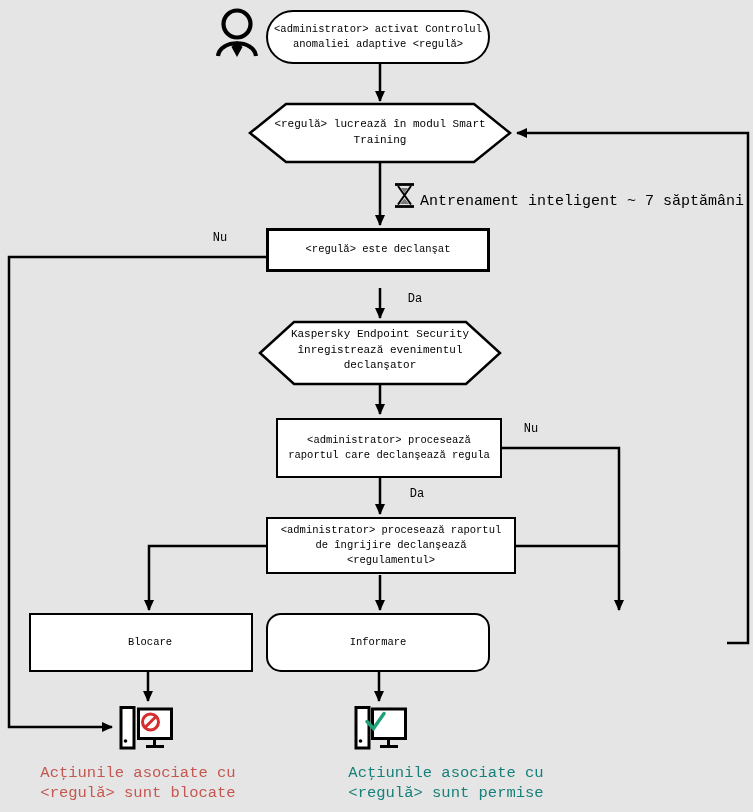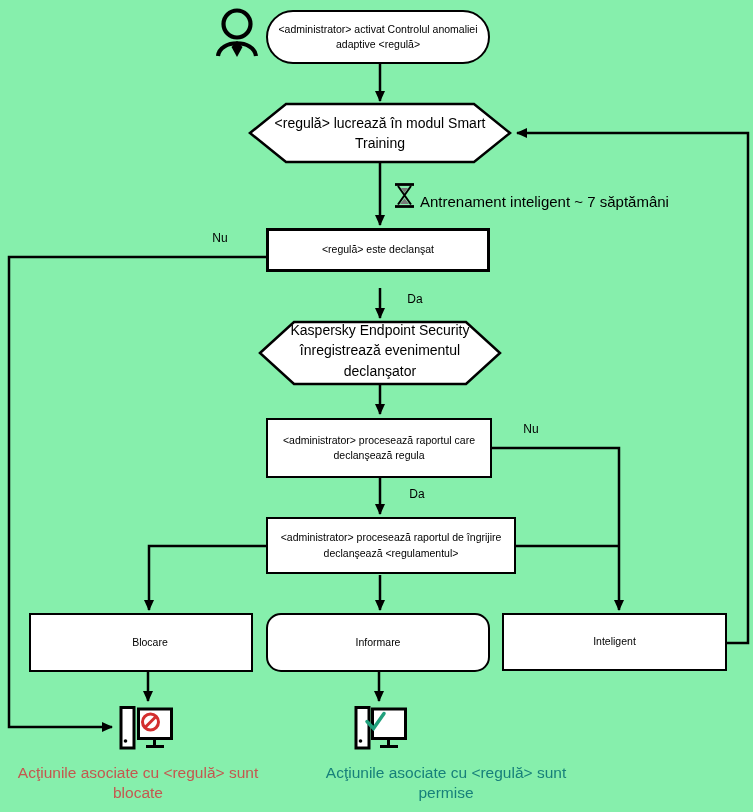--- a/index.html
+++ b/index.html
@@ -1,21 +1,21 @@
 <!DOCTYPE html>
 <html><head>
 <meta charset="utf-8">
 <style>
   html, body { margin: 0; padding: 0; background: #ffffff; }
   .canvas {
     position: relative;
     width: 753px;
     height: 812px;
-    background: #86efac;
-    font-family: Liberation Sans, sans-serif;
+    background: #e5e5e5;
+    font-family: Liberation Mono, monospace;
     color: #000;
     overflow: hidden;
   }
   .layer { position: absolute; left: 0; top: 0; }
   .node {
     position: absolute;
     box-sizing: border-box;
     background: #fff;
     border: 2px solid #000;
     display: flex;
@@ -27,21 +27,21 @@
     padding: 2px 6px;
   }
   .node.thick { border-width: 3px; }
   .ellipse { border-radius: 28px; }
   .hextext {
     position: absolute;
     display: flex;
     align-items: center;
     justify-content: center;
     text-align: center;
-    font-size: 14px;
+    font-size: 11px;
     line-height: 1.45;
     background: transparent;
   }
   .edge-label {
     position: absolute;
     font-size: 12px;
     text-align: center;
     background: transparent;
   }
   .training-note {
@@ -132,36 +132,33 @@
   <div class="training-note" style="left:420px; top:193px;">Antrenament inteligent ~ 7 săptămâni</div>
 
   <div class="node thick" style="left:266px; top:228px; width:224px; height:44px;">
     <span>&lt;regulă&gt; este declanşat</span>
   </div>
   <div class="edge-label" style="left:198px; top:231px; width:44px;">Nu</div>
   <div class="edge-label" style="left:399px; top:292px; width:32px;">Da</div>
 
   <div class="hextext" style="left:272px; top:323px; width:216px; height:55px;">Kaspersky Endpoint Security înregistrează evenimentul declanşator</div>
 
-  <div class="node" style="left:266px; top:418px; width:226px; height:60px;">
+  <div class="node" style="left:276px; top:418px; width:226px; height:60px;">
     <span>&lt;administrator&gt; procesează raportul care declanşează regula</span>
   </div>
   <div class="edge-label" style="left:511px; top:422px; width:40px;">Nu</div>
   <div class="edge-label" style="left:401px; top:487px; width:32px;">Da</div>
 
   <div class="node" style="left:266px; top:517px; width:250px; height:57px;">
     <span>&lt;administrator&gt; procesează raportul de îngrijire declanşează &lt;regulamentul&gt;</span>
   </div>
 
   <div class="node" style="left:29px; top:613px; width:224px; height:59px;padding-left:24px;">
     <span>Blocare</span>
   </div>
   <div class="node" style="left:266px; top:613px; width:224px; height:59px;border-radius:15px;">
     <span>Informare</span>
   </div>
-  <div class="node" style="left:502px; top:613px; width:225px; height:58px;">
-    <span>Inteligent</span>
-  </div>
 
   <div class="outcome blocked" style="left:2px; top:763px; width:272px;">Acţiunile asociate cu &lt;regulă&gt; sunt blocate</div>
   <div class="outcome allowed" style="left:312px; top:763px; width:268px;">Acţiunile asociate cu &lt;regulă&gt; sunt permise</div>
 
 </div>
 
 </body></html>

